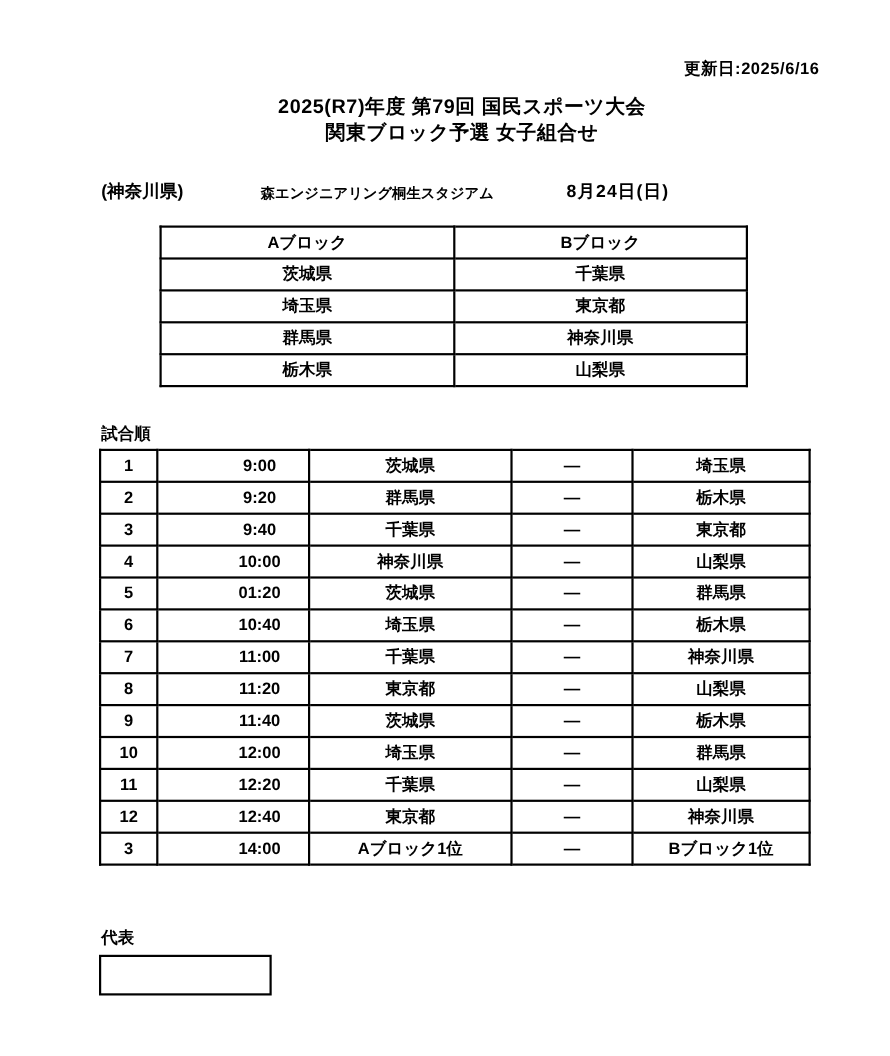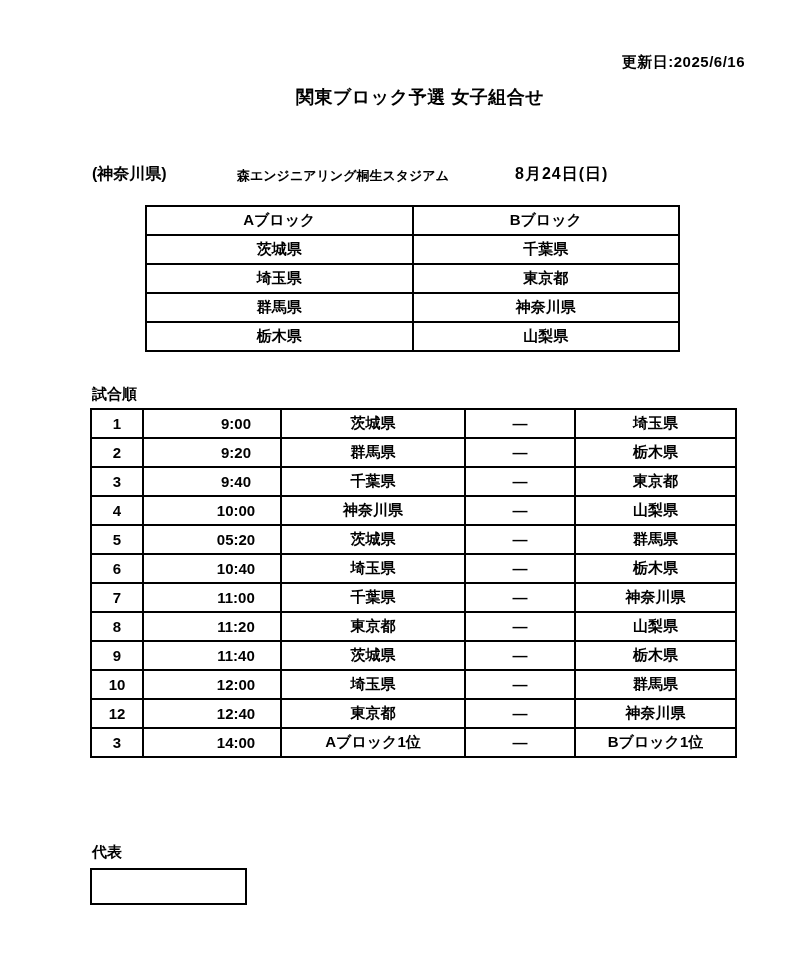--- a/index.html
+++ b/index.html
@@ -116,20 +116,21 @@
   }
 </style>
 </head>
 <body>
 
 <div class="page">
 
   <div class="updated">更新日:2025/6/16</div>
 
   <div class="title-block">
+    <div>2025(R7)年度 第79回 国民スポーツ大会</div>
     <div>関東ブロック予選 女子組合せ</div>
   </div>
 
   <div class="info-division">(神奈川県)</div>
   <div class="info-venue">森エンジニアリング桐生スタジアム</div>
   <div class="info-date">8月24日(日)</div>
 
   <table class="block-table">
     <tbody>
         <tr>
@@ -182,21 +183,21 @@
     </tr>
     <tr>
       <td class="col-no">4</td>
       <td class="col-time">10:00</td>
       <td class="col-home">神奈川県</td>
       <td class="col-vs">—</td>
       <td class="col-away">山梨県</td>
     </tr>
     <tr>
       <td class="col-no">5</td>
-      <td class="col-time">05:20</td>
+      <td class="col-time">01:20</td>
       <td class="col-home">茨城県</td>
       <td class="col-vs">—</td>
       <td class="col-away">群馬県</td>
     </tr>
     <tr>
       <td class="col-no">6</td>
       <td class="col-time">10:40</td>
       <td class="col-home">埼玉県</td>
       <td class="col-vs">—</td>
       <td class="col-away">栃木県</td>
@@ -223,20 +224,27 @@
       <td class="col-away">栃木県</td>
     </tr>
     <tr>
       <td class="col-no">10</td>
       <td class="col-time">12:00</td>
       <td class="col-home">埼玉県</td>
       <td class="col-vs">—</td>
       <td class="col-away">群馬県</td>
     </tr>
     <tr>
+      <td class="col-no">11</td>
+      <td class="col-time">12:20</td>
+      <td class="col-home">千葉県</td>
+      <td class="col-vs">—</td>
+      <td class="col-away">山梨県</td>
+    </tr>
+    <tr>
       <td class="col-no">12</td>
       <td class="col-time">12:40</td>
       <td class="col-home">東京都</td>
       <td class="col-vs">—</td>
       <td class="col-away">神奈川県</td>
     </tr>
     <tr>
       <td class="col-no">3</td>
       <td class="col-time">14:00</td>
       <td class="col-home">Aブロック1位</td>

